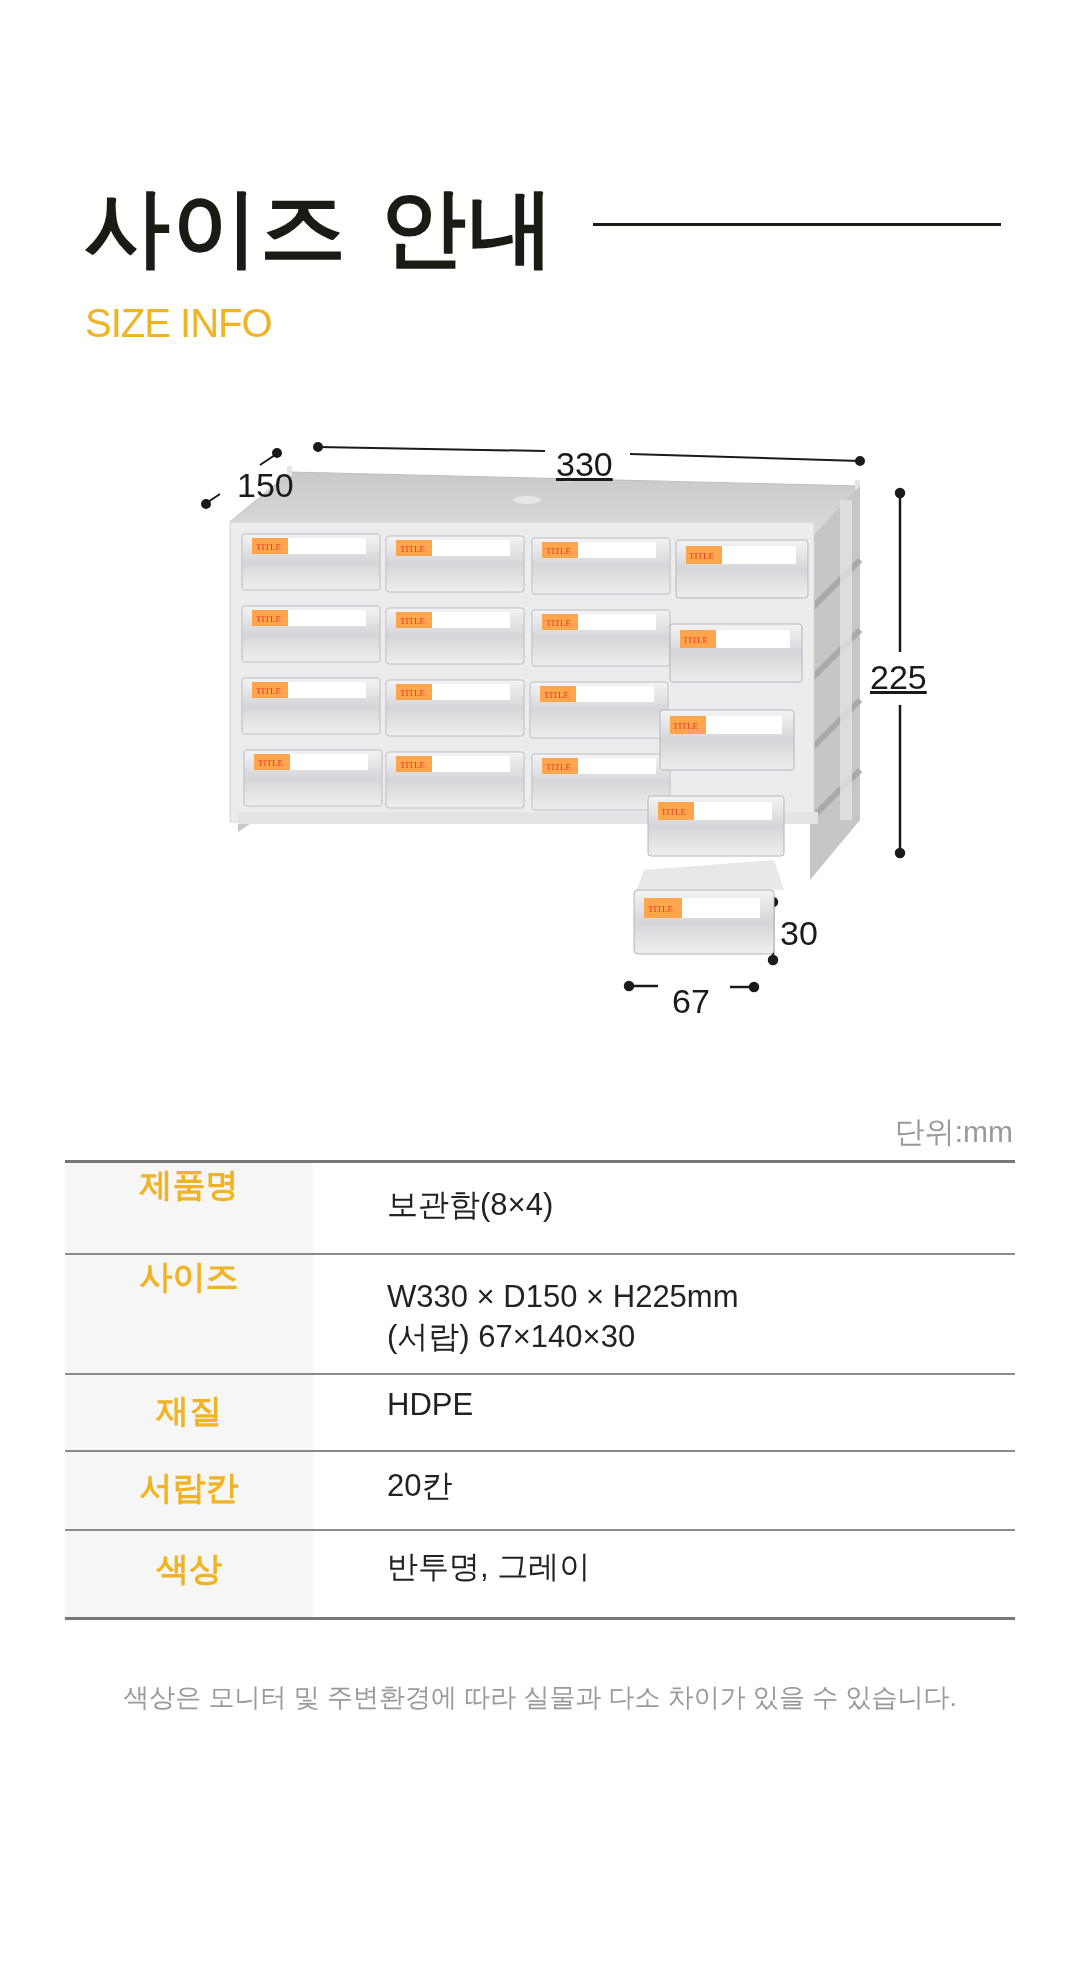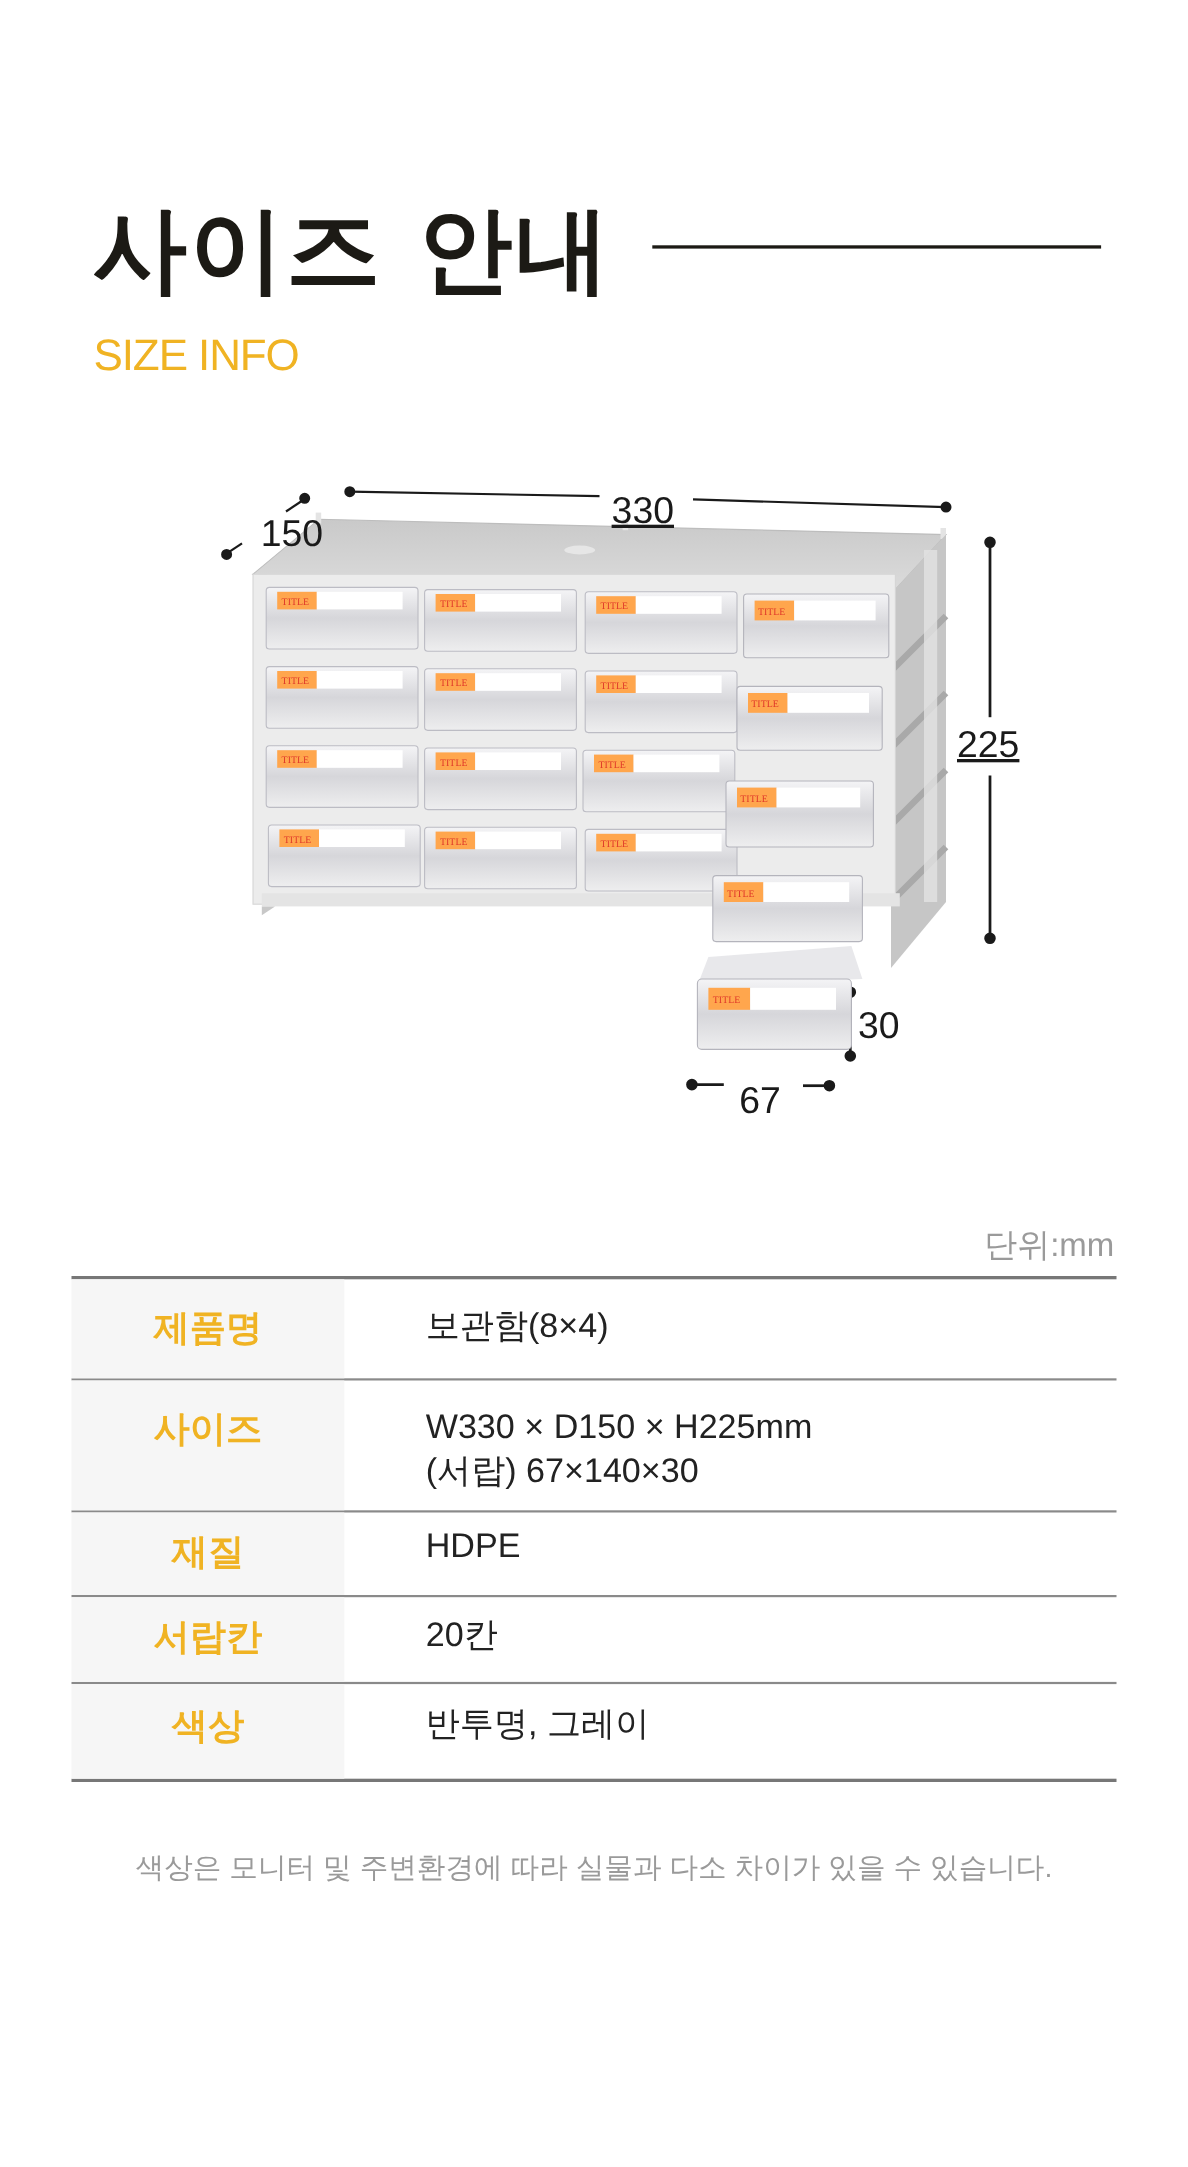--- a/index.html
+++ b/index.html
@@ -20,21 +20,21 @@
               color:#1a1a1a; line-height:34px; }
 
   
   .unit { right:67px; top:1112px; font-size:30px; color:#9a9a9a; font-family:"Liberation Sans",sans-serif; }
 
   
   .spec-table { left:65px; top:1160px; width:950px; border-top:3px solid #777; border-bottom:3px solid #777; }
   .spec-row { display:flex; border-top:2px solid #8a8a8a; }
   .spec-row:first-child { border-top:none; }
   .spec-label { width:248px; flex:0 0 248px; background:#f6f6f6; color:#f0b323; font-weight:bold;
-                font-size:33px; text-align:center; box-sizing:border-box; padding-top:22px; line-height:44px; }
+                font-size:33px; text-align:center; box-sizing:border-box; line-height:44px; }
   .spec-value { flex:1; box-sizing:border-box; padding:22px 0 0 74px; font-size:31px; color:#222;
                 line-height:40px; font-family:"Liberation Sans",sans-serif; }
   .spec-value div { white-space:nowrap; }
 
   
   .footnote { left:0; top:1676px; width:1080px; text-align:center; font-size:26px; color:#9a9a9a;
               line-height:42px; font-family:"Liberation Sans",sans-serif; }
 </style>
 </head>
 <body>

